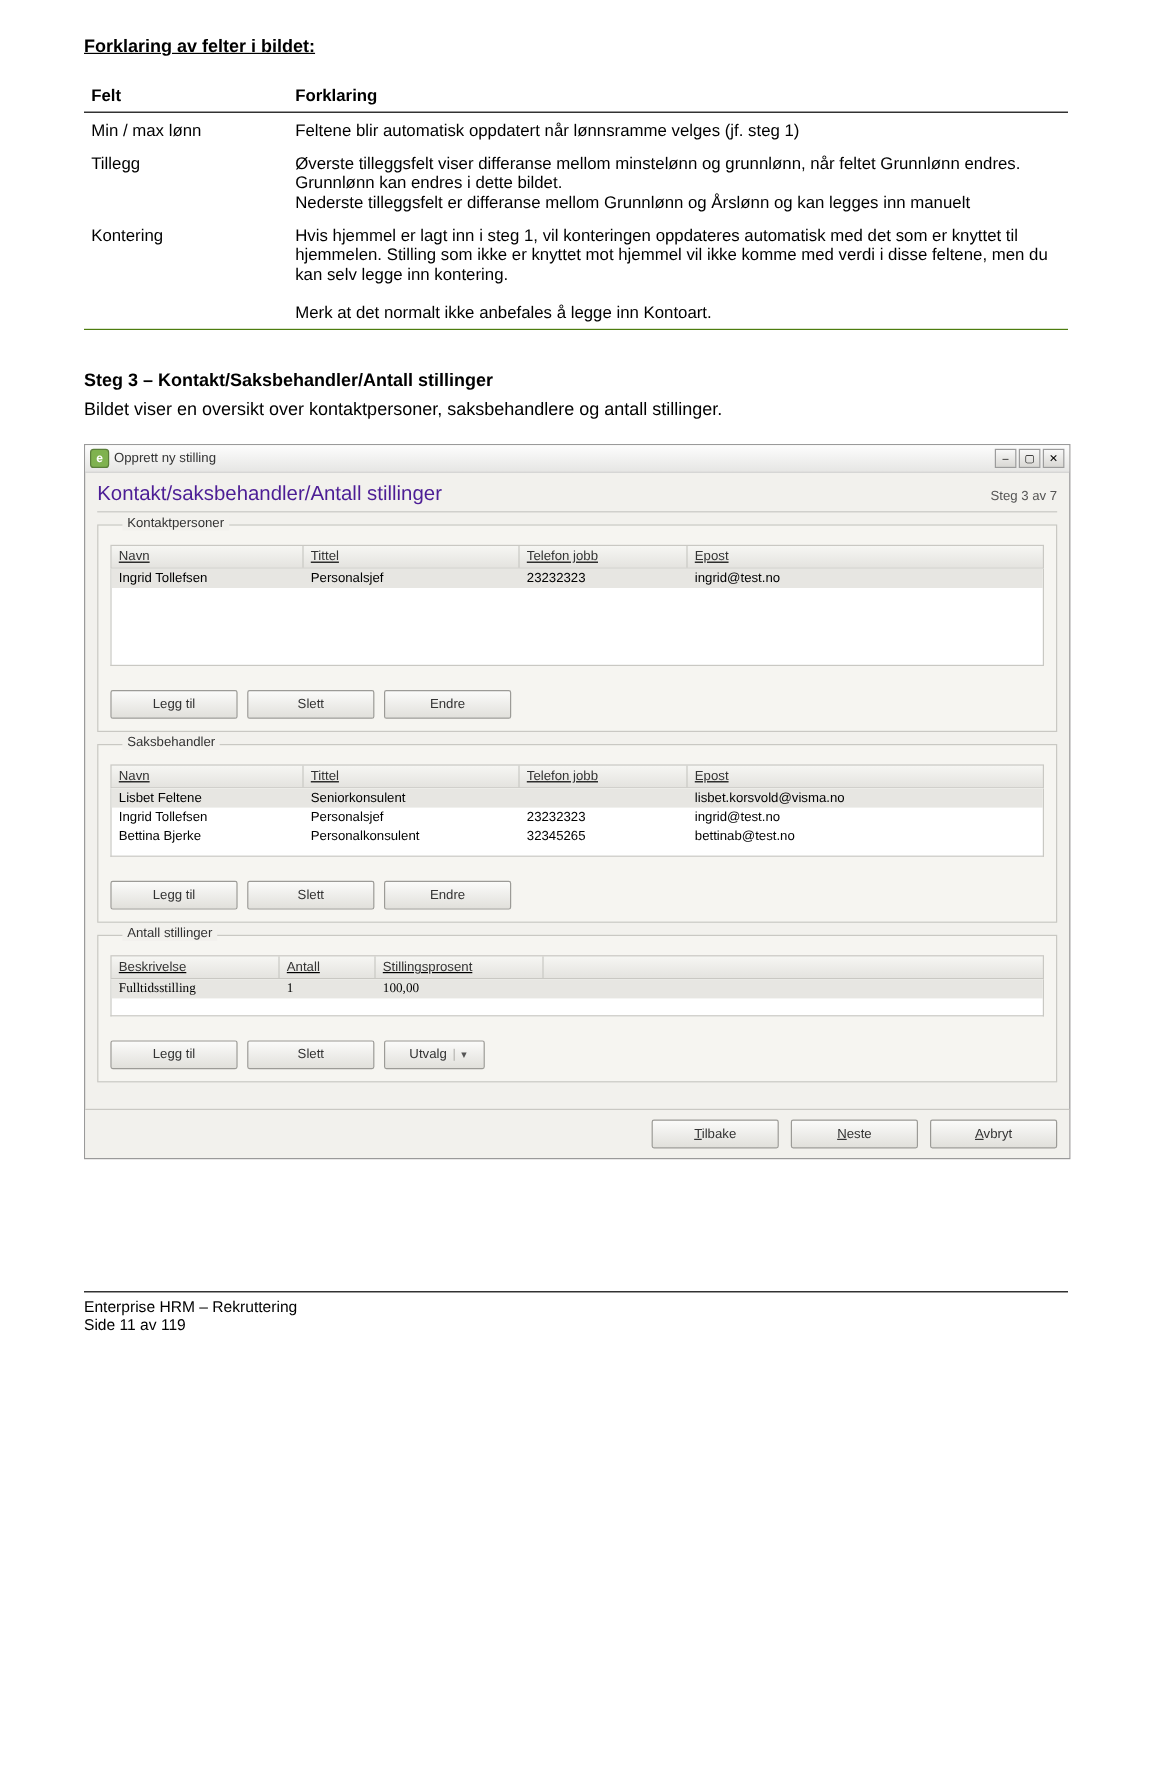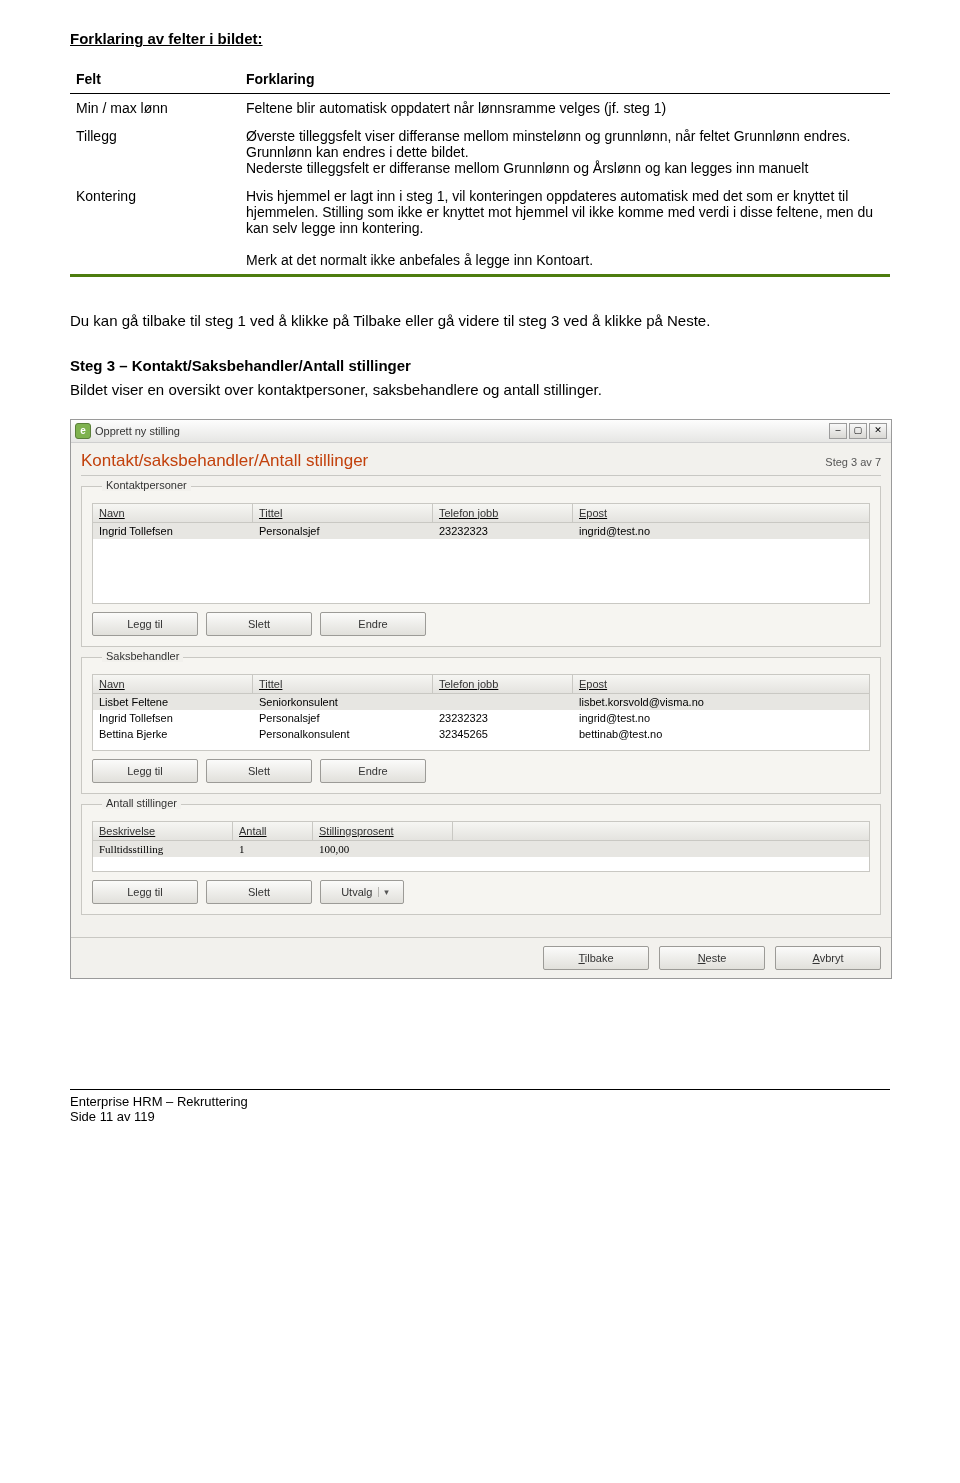--- a/index.html
+++ b/index.html
@@ -30,21 +30,21 @@
   table.field-table td {
     vertical-align: top;
     padding: 6px 6px;
   }
   table.field-table td.head {
     font-weight: bold;
     border-bottom: 1px solid #000;
     padding-bottom: 6px;
   }
   table.field-table td.col-felt { width: 150px; padding-right: 14px; }
-  table.field-table td.last { border-bottom: 3px solid #4d7c0f; margin-left: 24px; }
+  table.field-table td.last { border-bottom: 1px solid #4d7c0f; margin-left: 24px; }
   .body-p { margin: 0 0 26px 0; font-size: 15px; line-height: 1.35; }
   .step-title { font-weight: bold; font-size: 15px; margin: 26px 0 6px 0; }
 
   
   .win {
     margin-top: 18px;
     border: 1px solid #9a9a9a;
     width: 820px;
     font-family: Tahoma, Arial, sans-serif;
     font-size: 11px;
@@ -78,21 +78,21 @@
     cursor:pointer;
   }
   .form-area {
     padding: 8px 10px 12px 10px;
   }
   .form-head {
     display: flex; justify-content: space-between; align-items: baseline;
     margin-bottom: 4px;
   }
   .form-title {
-    color: #c2410c;
+    color: #4c1d95;
     font-size: 17px;
   }
   .step-label { color:#555; font-size: 11px; margin-left: 12px; }
   .hr-line {
     height: 1px; background: #c8c8c4; margin-bottom: 10px;
   }
   .group {
     border: 1px solid #c9c8c3;
     background: #f6f5f1;
     margin-bottom: 10px;
@@ -141,21 +141,21 @@
   .row {
     display: flex;
     height: 16px;
     align-items: center;
   }
   .row.sel { background: #e7e6e2; }
   .row > div {
     padding: 0 6px;
     box-sizing: border-box;
   }
-  .btn-row { margin-top: 8px; display: flex; gap: 8px; }
+  .btn-row { margin-top: 20px; display: flex; gap: 8px; }
   .btn3d {
     height: 22px;
     min-width: 84px;
     background: linear-gradient(#fbfbfa,#e1e0db);
     border: 1px solid #9c9b97;
     border-radius: 2px;
     display: flex; align-items: center; justify-content: center;
     padding: 0 10px;
     color: #333;
     cursor: pointer;
@@ -206,21 +206,20 @@
     </tr>
     <tr>
       <td class="col-felt last">Kontering</td>
       <td class="last" style="white-space:pre-line">Hvis hjemmel er lagt inn i steg 1, vil konteringen oppdateres automatisk med det som er knyttet til hjemmelen. Stilling som ikke er knyttet mot hjemmel vil ikke komme med verdi i disse feltene, men du kan selv legge inn kontering.
 
 Merk at det normalt ikke anbefales å legge inn Kontoart.</td>
     </tr>
   </tbody>
     </table>
 
-  <p class="body-p">Du kan gå tilbake til steg 1 ved å klikke på Tilbake eller gå videre til steg 3 ved å klikke på Neste.</p>
 
   <div class="step-title">Steg 3 – Kontakt/Saksbehandler/Antall stillinger</div>
   <p class="body-p" style="margin-bottom:12px">Bildet viser en oversikt over kontaktpersoner, saksbehandlere og antall stillinger.</p>
 
   <div class="win">
     <div class="title-bar">
       <span class="app-icon">e</span>
       <span class="title-text">Opprett ny stilling</span>
       <div class="win-btns">
         <span class="win-btn">–</span>

